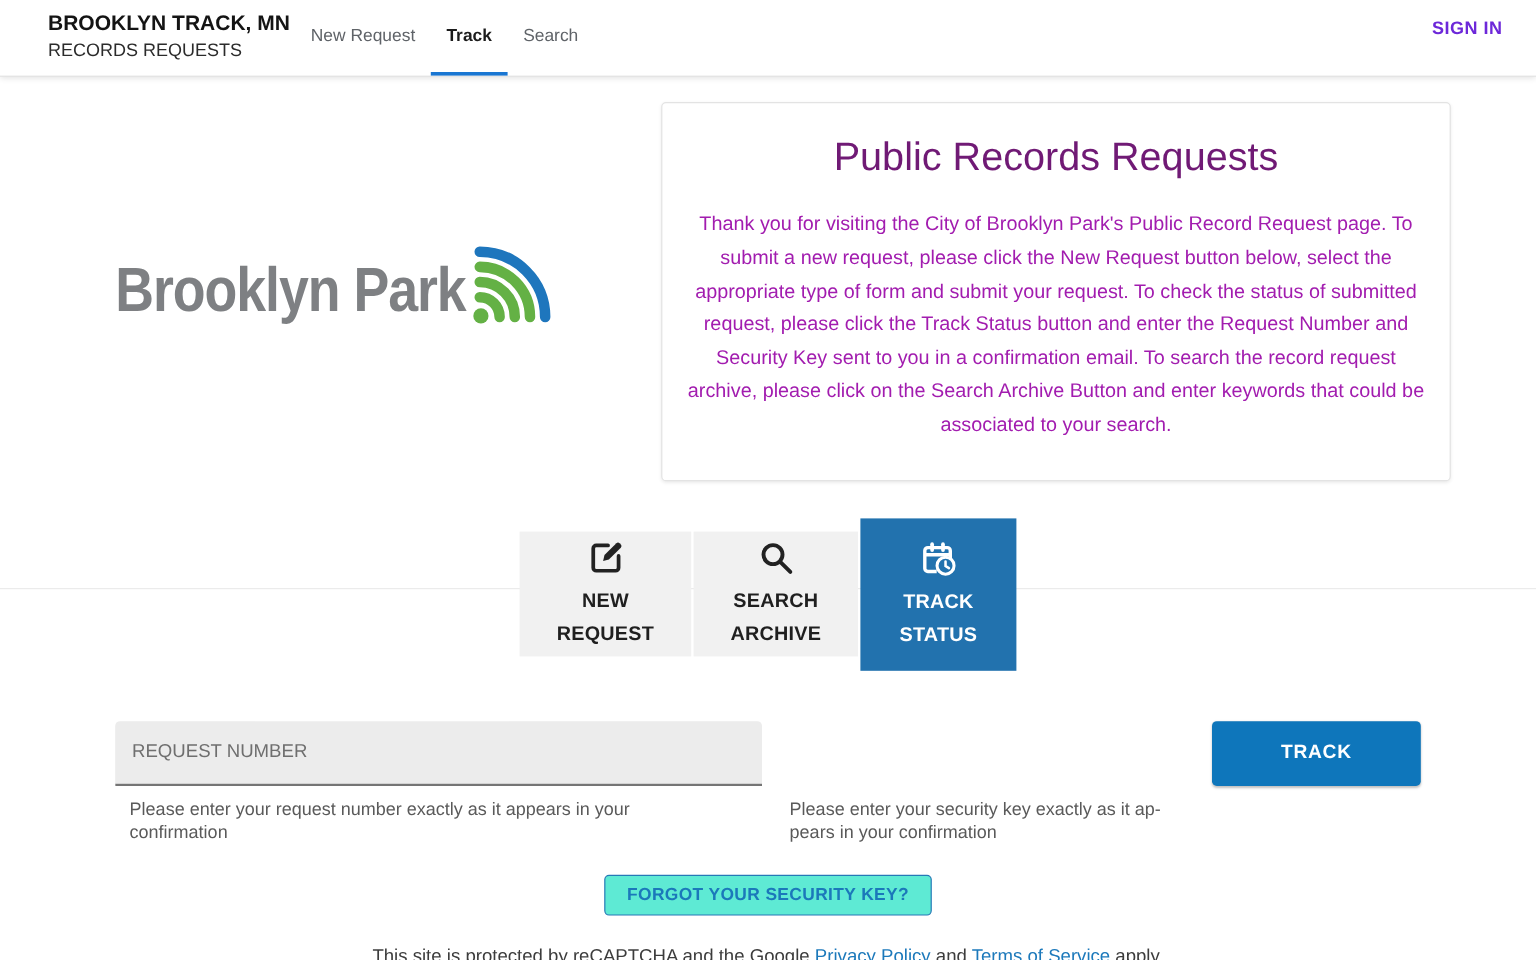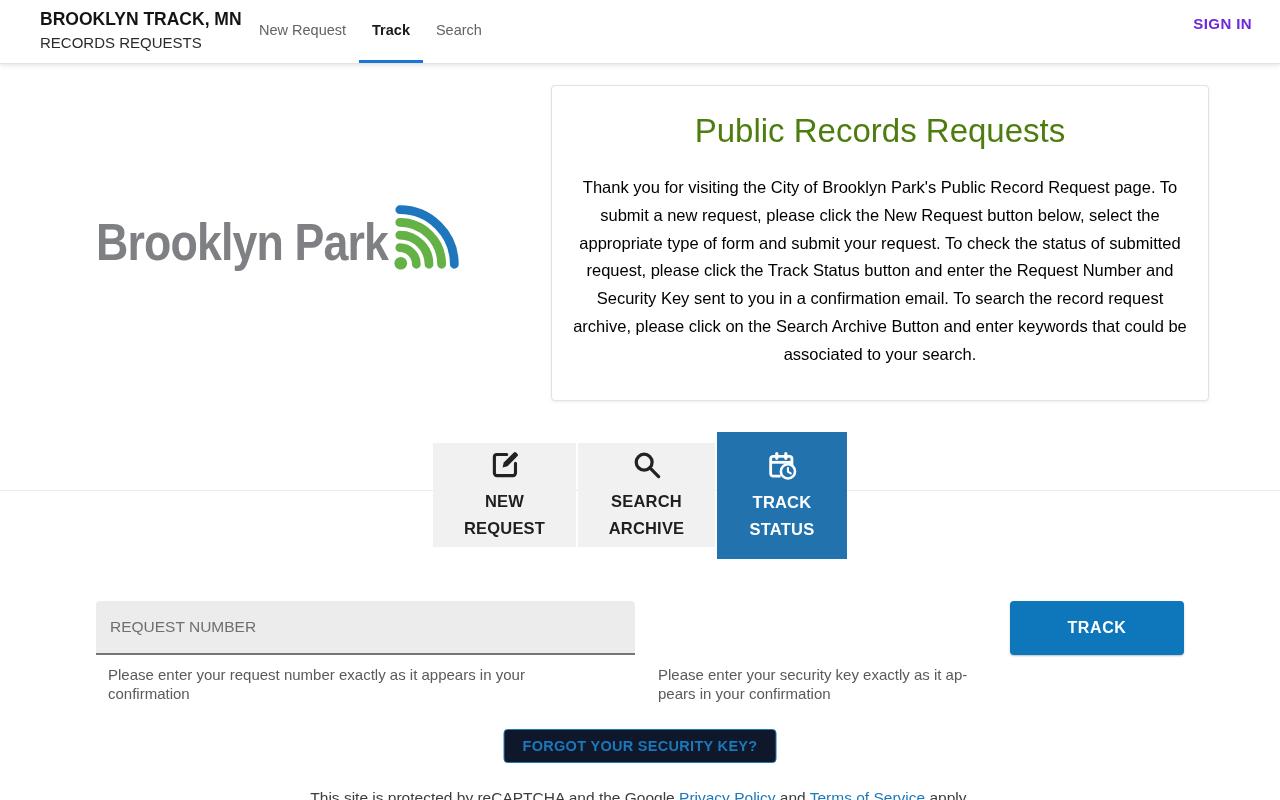--- a/index.html
+++ b/index.html
@@ -65,23 +65,23 @@
   .logo-mark { margin-left: -46px; width: 78px; height: 74px; }
 
   
   .intro-card {
     position: absolute; left: 551px; top: 85px; width: 658px; height: 316px;
     background: #fff; border: 1px solid #e3e3e3; border-radius: 4px;
     box-shadow: 0 1px 3px rgba(0,0,0,0.08);
     padding: 26px 20px 0 20px;
     text-align: center;
   }
-  .intro-title { font-size: 33px; font-weight: 400; color: #4d7c0f; margin-bottom: 24px; }
+  .intro-title { font-size: 33px; font-weight: 400; color: #701a75; margin-bottom: 24px; }
   .intro-body {
-    font-size: 16.5px; line-height: 27.8px; color: #000000;
+    font-size: 16.5px; line-height: 27.8px; color: #a21caf;
     max-width: 618px; margin: 16px auto;
   }
 
   
   .tile {
     position: absolute;
     display: flex; flex-direction: column; align-items: center; justify-content: center;
     text-align: center; cursor: pointer;
     z-index: 10;
   }
@@ -117,21 +117,21 @@
     background: #0e76bb; color: #ffffff;
     border: none; border-radius: 4px;
     font-family: "Liberation Sans", sans-serif;
     font-size: 16px; font-weight: 700; letter-spacing: 0.6px;
     cursor: pointer;
     box-shadow: 0 1px 2px rgba(0,0,0,0.25);
   }
   .forgot-btn {
     position: absolute; top: 729px; left: 50%; transform: translateX(-50%);
     height: 34px; padding: 0 18px;
-    background: #0f172a; border: 1px solid #2679b6; border-radius: 4px;
+    background: #5eead4; border: 1px solid #2679b6; border-radius: 4px;
     font-family: "Liberation Sans", sans-serif;
     font-size: 14.5px; font-weight: 700; letter-spacing: 0.3px;
     color: #1b78ba; cursor: pointer; text-align: center;
   }
 
   
   .recaptcha-note {
     position: absolute; top: 789px; left: 0; right: 0;
     text-align: center;
     font-size: 15.5px; color: #3c3c3c;

